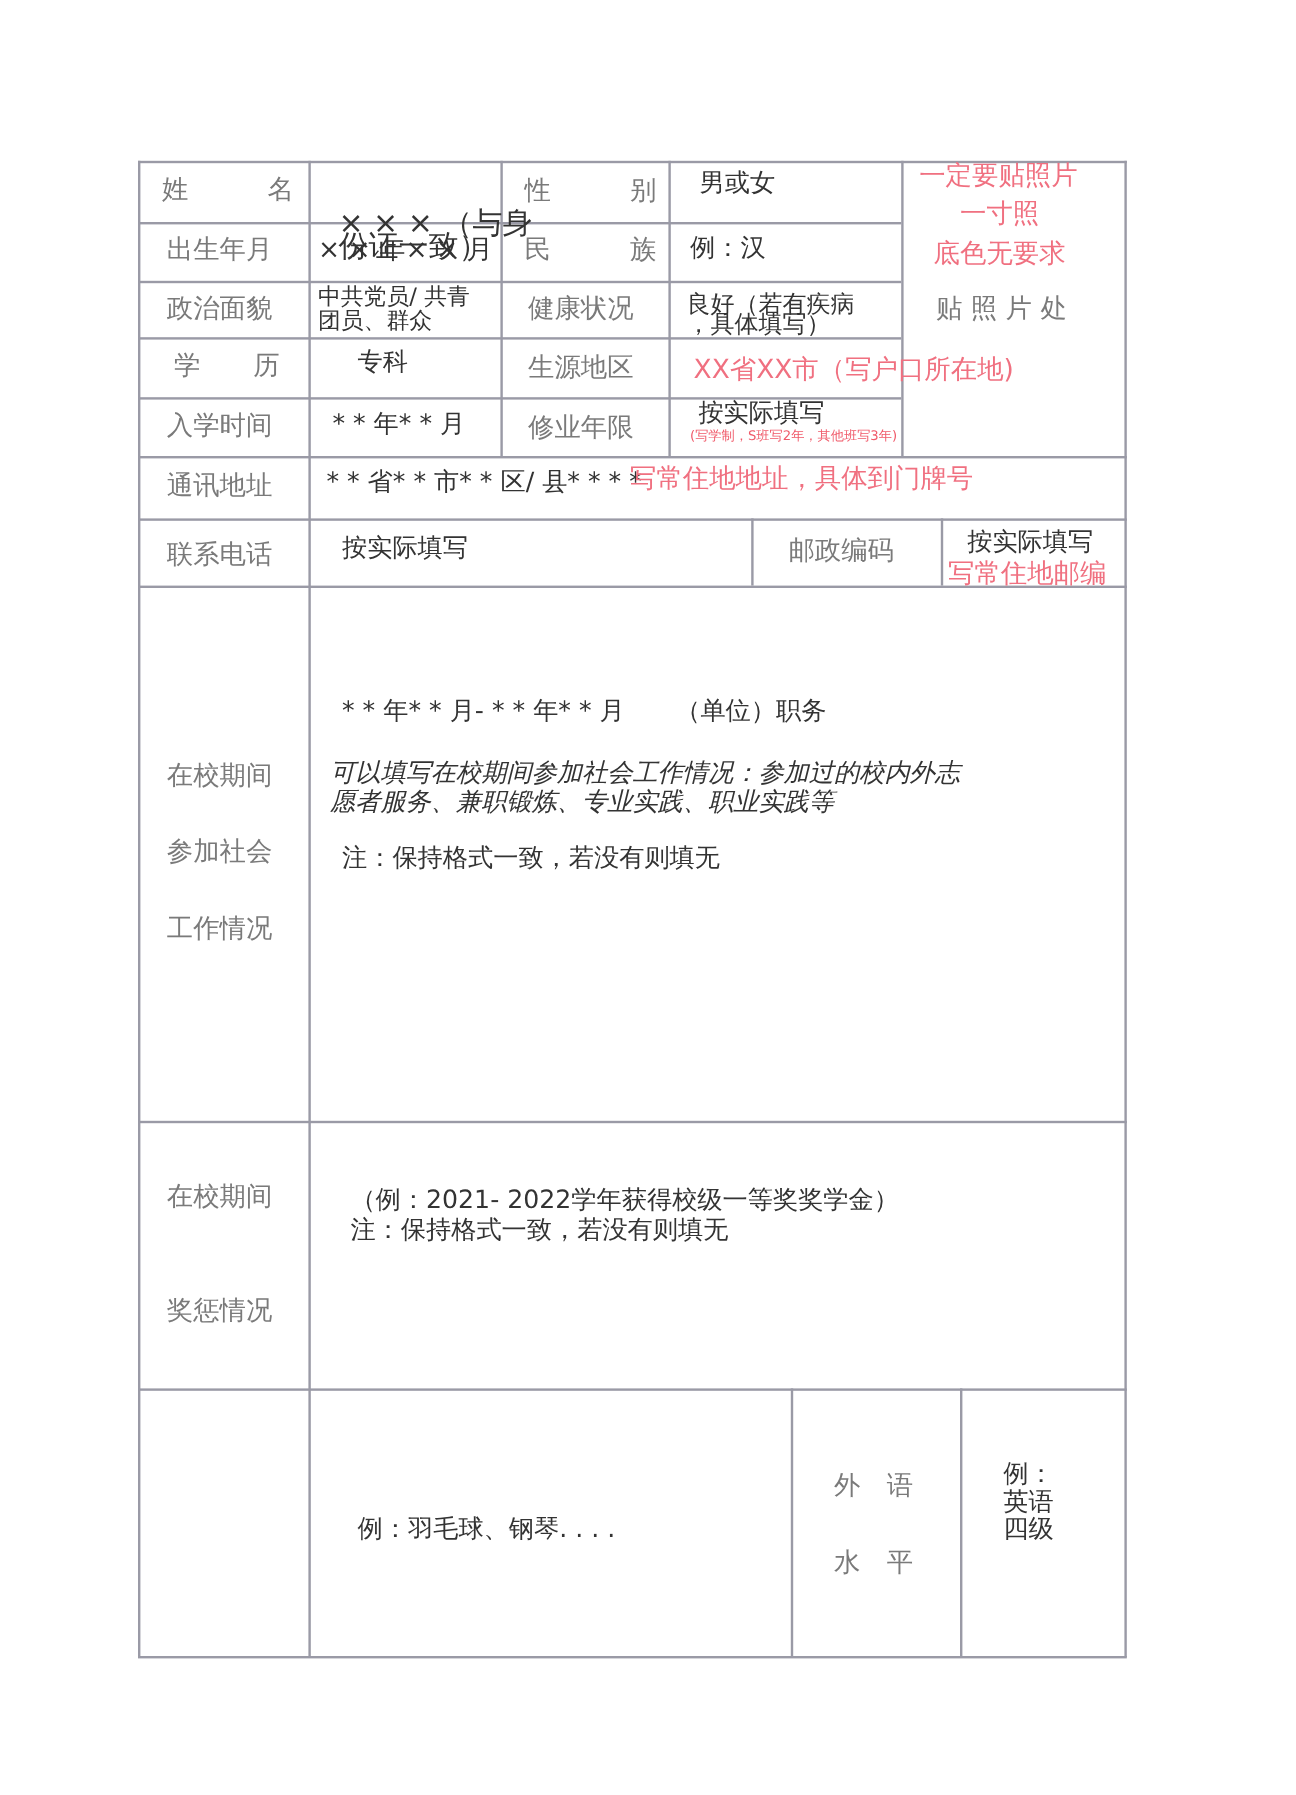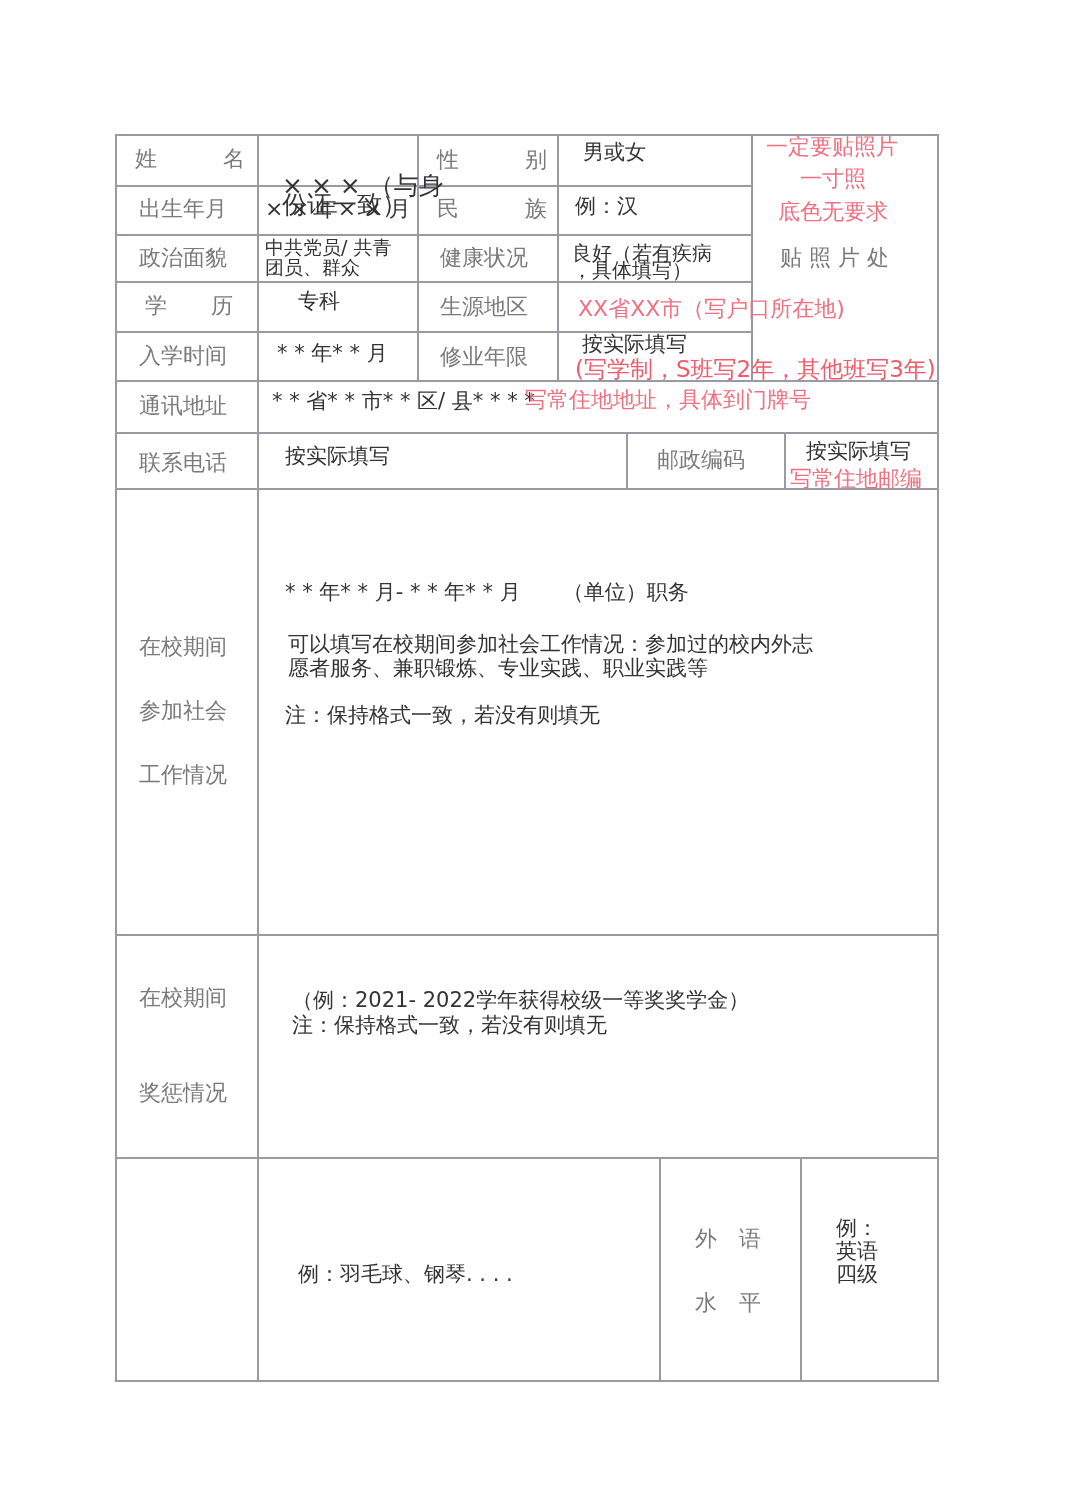--- a/index.html
+++ b/index.html
@@ -6,21 +6,21 @@
   body { width: 1080px; height: 1496px; position: relative; overflow: hidden;
          font-family: "DejaVu Sans", "Liberation Sans", sans-serif; }
   .page { position: absolute; left: 0; top: 0; width: 1080px; height: 1496px; }
   .hl { position: absolute; height: 1.5px; background: #9a9aa6; }
   .vl { position: absolute; width: 1.5px; background: #9a9aa6; }
   .t { position: absolute; white-space: nowrap; line-height: 1; }
   .label { color: #7a7a7a; font-family: "DejaVu Serif", "Liberation Serif", serif; font-size: 22px; }
   .val { color: #333333; font-size: 21px; }
   .small { color: #333333; font-size: 17px; line-height: 19px; }
   .red { color: #f07080; font-size: 22px; }
-  .red-sm { color: #f05a6a; font-size: 23px; }
+  .red-sm { color: #f05a6a; font-size: 11px; }
   .spread { display: flex; justify-content: space-between; }
 </style>
 </head>
 <body>
 
 <div class="page">
 
   <div class="hl" style="left:115px;top:134px;width:824px;"></div>
   <div class="hl" style="left:115px;top:185px;width:636px;"></div>
   <div class="hl" style="left:115px;top:234px;width:636px;"></div>
@@ -95,21 +95,21 @@
   <div class="t label" style="left:657px;top:449px;">邮政编码</div>
   <div class="t val" style="left:806px;top:441px;">按实际填写</div>
   <div class="t red" style="left:790px;top:468px;">写常住地邮编</div>
 
   <div class="t label" style="left:139px;top:636px;">
     <div style="margin-bottom:42px;">在校期间</div>
     <div style="margin-bottom:42px;">参加社会</div>
     <div>工作情况</div>
   </div>
   <div class="t val" style="left:285px;top:582px;">* * 年* * 月- * * 年* * 月　　（单位）职务</div>
-  <div class="t val" style="left:288px;top:632px;line-height:24px;">
+  <div class="t val" style="left:275px;top:632px;line-height:24px;font-style:italic;">
     <div>可以填写在校期间参加社会工作情况：参加过的校内外志</div>
     <div>愿者服务、兼职锻炼、专业实践、职业实践等</div>
   </div>
   <div class="t val" style="left:285px;top:705px;">注：保持格式一致，若没有则填无</div>
 
   <div class="t label" style="left:139px;top:987px;">
     <div style="margin-bottom:73px;">在校期间</div>
     <div>奖惩情况</div>
   </div>
   <div class="t val" style="left:292px;top:990px;">（例：2021- 2022学年获得校级一等奖奖学金）</div>

